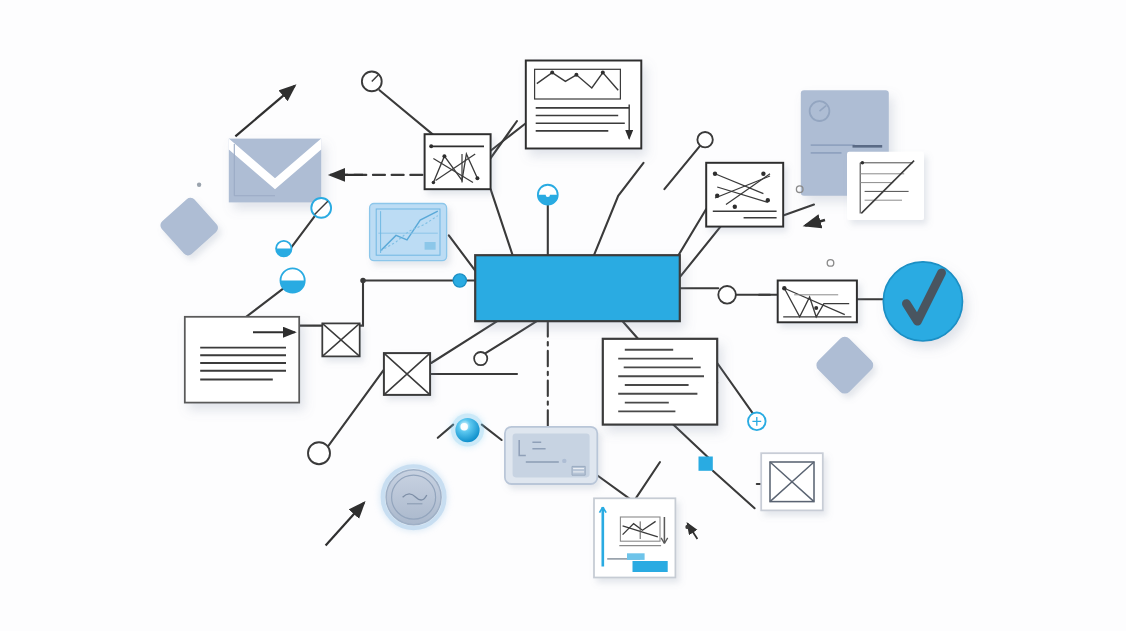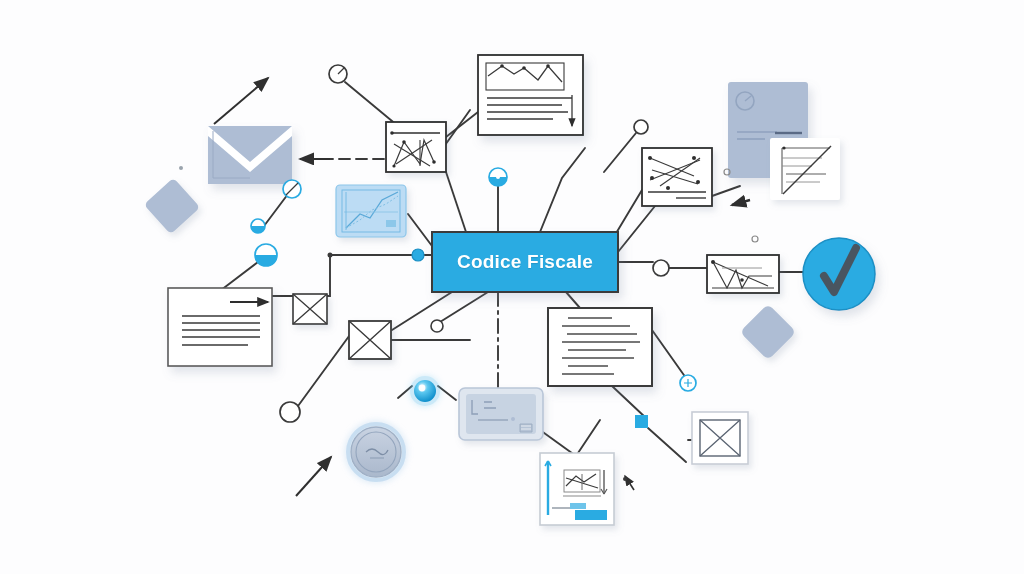--- a/index.html
+++ b/index.html
@@ -376,15 +376,14 @@
         <circle cx="181" cy="168" r="2" fill="#9aa3ad"></circle>
       </g>
     </g>
 
     <g filter="url(#soft-shadow)">
       <rect x="432" y="232" width="186" height="60" fill="#29abe2" stroke="#3a3a3a" stroke-width="2"></rect>
     </g>
 
   </svg>
 
-  <div class="center-node-label">Codice Fiscale</div>
 
 </div>
 
 </body></html>

